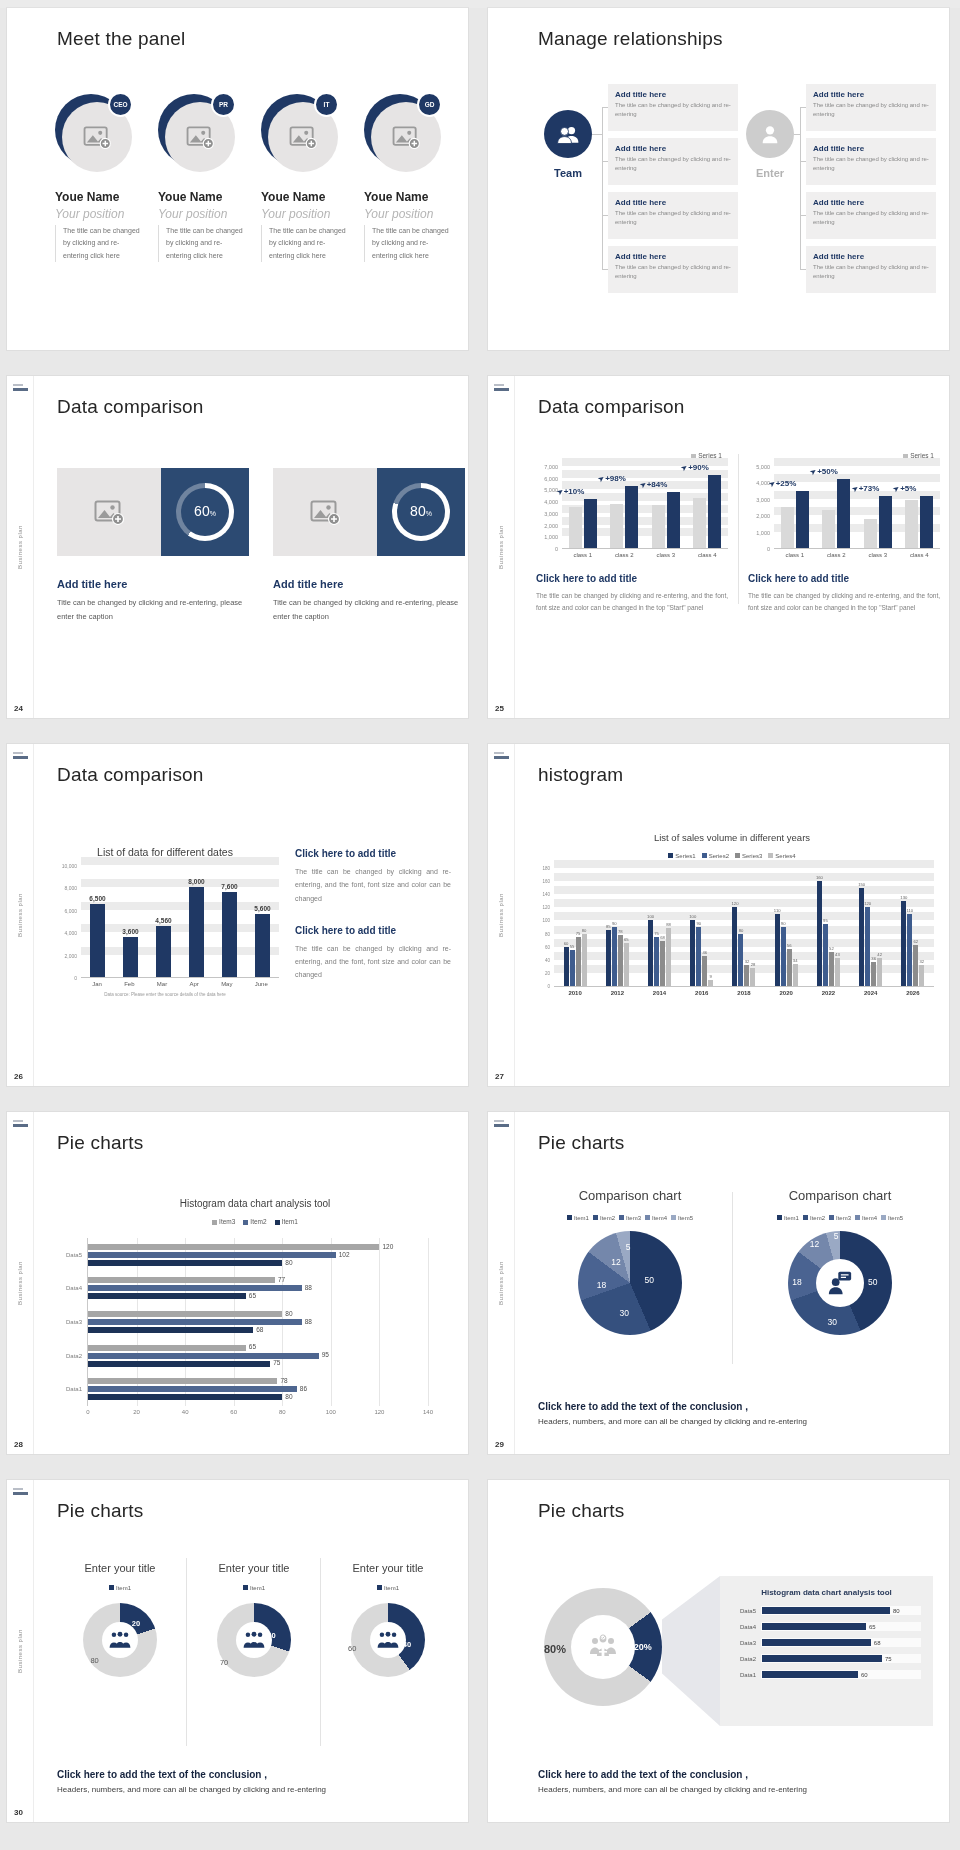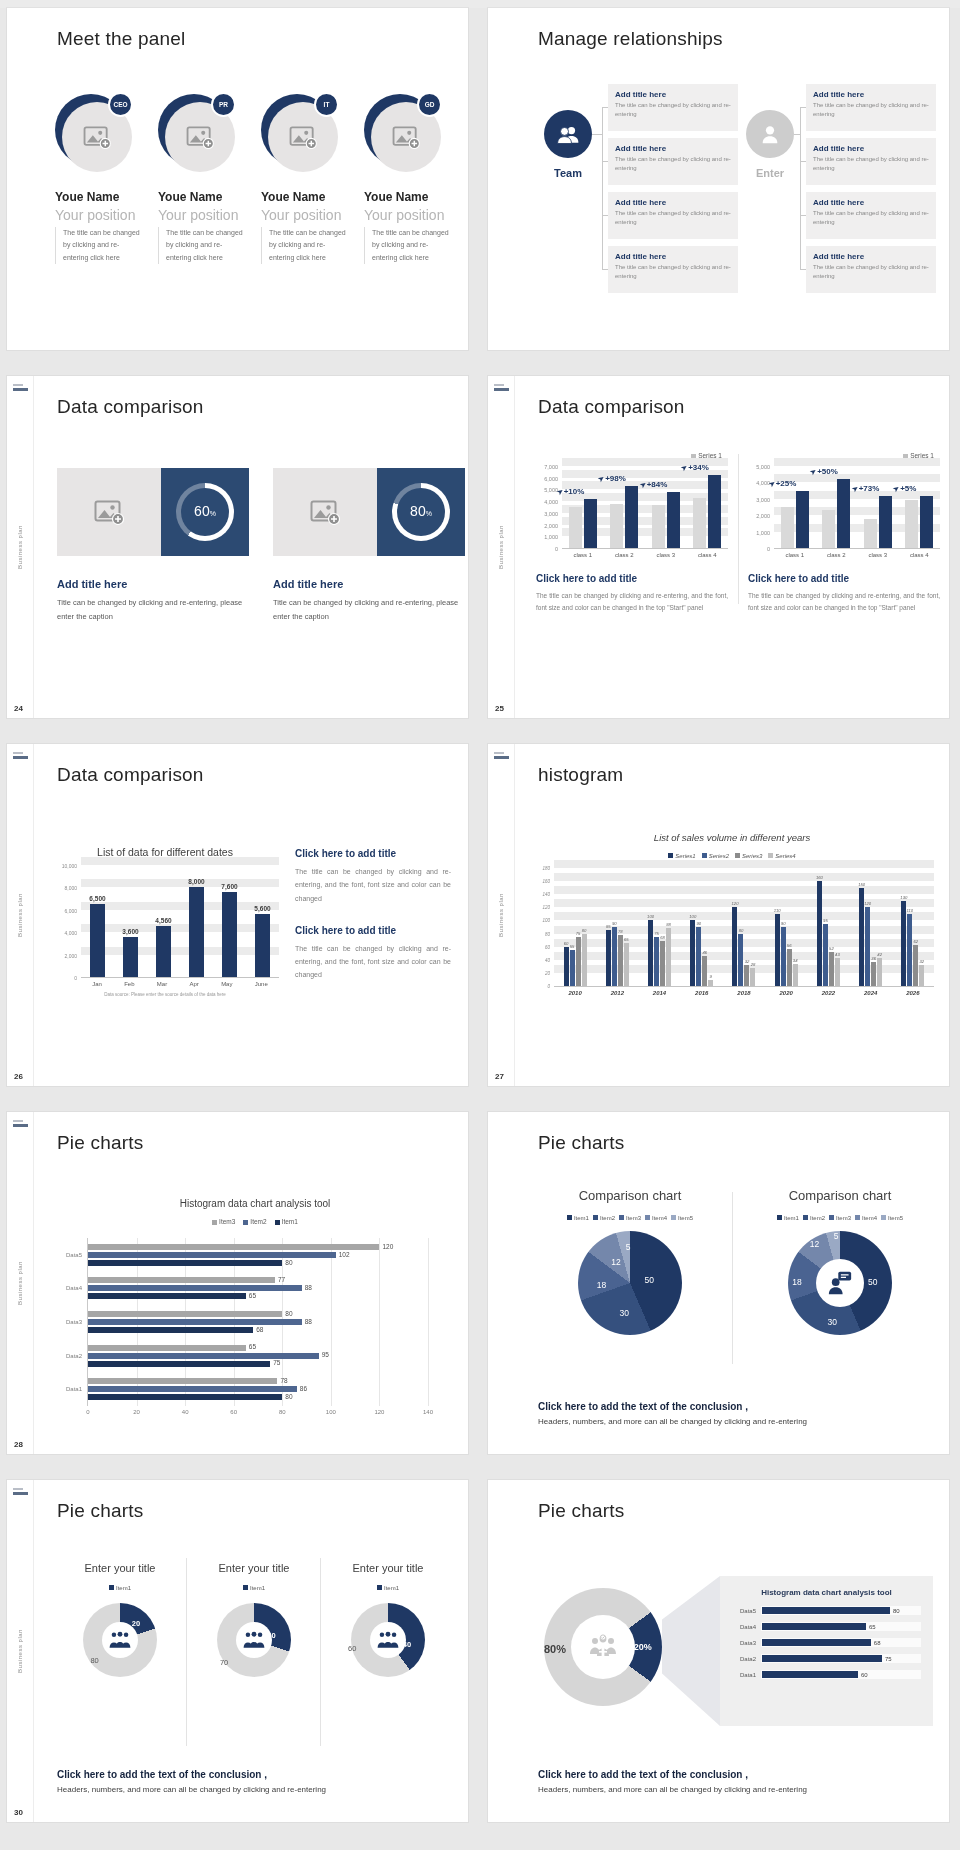--- a/index.html
+++ b/index.html
@@ -17,21 +17,21 @@
   .stitle { position:absolute; left:22px; top:20px; font-size:19px; font-weight:300; color:#262626; letter-spacing:.2px; }
   .vd { position:absolute; width:1px; background:#e3e3e3; }
 
   
   .member { position:absolute; top:86px; width:96px; }
   .avatar { position:relative; width:80px; height:80px; margin-bottom:16px; }
   .av-ring { position:absolute; left:0; top:0; width:72px; height:72px; border-radius:50%; background:#1F3864; }
   .av-photo { position:absolute; left:7px; top:8px; width:70px; height:70px; border-radius:50%; background:#E6E4E4; display:flex; align-items:center; justify-content:center; }
   .badge { position:absolute; right:2px; top:-2px; width:25px; height:25px; border-radius:50%; background:#1F3864; color:#fff; font-size:6.5px; font-weight:bold; display:flex; align-items:center; justify-content:center; border:2px solid #fff; }
   .mname { font-size:12px; font-weight:bold; color:#262626; margin-bottom:3px; }
-  .mpos { font-size:14px; color:#b5b5b5; margin-bottom:4px; }
+  .mpos { font-size:12px; color:#b5b5b5; margin-bottom:4px;font-style:italic; }
   .mdesc { font-size:7px; color:#737373; line-height:1.75; border-left:1px solid #dcdcdc; padding-left:7px; width:88px; }
 
   
   .node { position:absolute; width:60px; text-align:center; }
   .node .circ { width:48px; height:48px; border-radius:50%; margin:0 auto 9px; display:flex; align-items:center; justify-content:center; }
   .node .nlab { font-size:11px; font-weight:bold; }
   .relbox { position:absolute; width:130px; height:47px; background:#F0EFEF; padding:6px 7px 0; overflow:hidden; }
   .relbox h5 { font-size:8px; color:#1F3864; margin-bottom:2px; }
   .relbox p { font-size:6px; color:#8a8a8a; line-height:1.5; }
   .cline { position:absolute; background:#c9c9c9; }
@@ -81,21 +81,21 @@
   .c26 { position:absolute; left:16px; top:102px; width:228px; }
   .ctitle { text-align:center; font-size:10.5px; color:#404040; margin-bottom:8px; }
   .sl26 .yaxis { width:30px; font-size:5px; }
   .sl26 .vlab { font-size:6.5px; font-weight:bold; color:#3d3d3d; top:-9px; }
   .footnote { text-align:center; font-size:4.5px; color:#999; margin-top:5px; }
   .r26 { position:absolute; left:260px; top:104px; width:156px; }
   .r26 .blk { margin:0 0 20px; }
   .r26 .blk p { font-size:7px; line-height:1.9; }
 
   
-  .c27 { position:absolute; left:14px; top:88px; width:404px;font-style:italic; }
+  .c27 { position:absolute; left:14px; top:88px; width:404px; }
   .sl27 .ctitle { font-size:9.5px; margin-bottom:2px; }
   .sl27 .legendwrap { margin-bottom:8px; }
   .sl27 .lgi { font-size:6px; margin:0 3px; }
   .sl27 .yaxis { font-size:4.5px; width:24px; }
   .sl27 .vgroup { gap:1px; }
   .sl27 .vlab { font-size:4.2px; top:-6px; color:#666; }
   .sl27 .xcat { font-weight:bold; color:#404040; }
 
   
   .c28 { position:absolute; left:22px; top:86px; width:396px; }
@@ -418,21 +418,21 @@
                     <div class="glab" style="bottom: 59.2286px;">
                       <span class="arr">➤</span>
                       <span>+84%</span>
                     </div>
                   </div>
                   <div class="vgroup">
                     <div class="vbar" style="height: 50.3714px; width: 13px; background: rgb(217, 217, 217);"></div>
                     <div class="vbar" style="height: 72.6286px; width: 13px; background: rgb(31, 56, 100);"></div>
                     <div class="glab" style="bottom: 75.6286px;">
                       <span class="arr">➤</span>
-                      <span>+34%</span>
+                      <span>+90%</span>
                     </div>
                   </div>
                 </div>
               </div>
               <div class="xlabels">
                 <span class="xcat">class 1</span>
                 <span class="xcat">class 2</span>
                 <span class="xcat">class 3</span>
                 <span class="xcat">class 4</span>
               </div>
@@ -915,20 +915,28 @@
                   <span class="hval">80</span>
                 </div>
               </div>
             </div>
           </div>
       </div>
     </div>
   </div>
 
   <div class="slide">
+    <div class="sidebar">
+      <div class="logo">
+          <i class="l1"></i>
+          <i class="l2"></i>
+        </div>
+      <div class="vlabel">Business plan</div>
+      <div class="pagenum">29</div>
+    </div>
     <div class="content sl29">
       <div class="stitle">Pie charts</div>
       <div class="vd" style="left:216px;top:80px;height:172px"></div>
       <div class="p29" style="left:24px">
         <div class="ptitle">Comparison chart</div>
         <div class="legendwrap center"><span class="lgi">
               <span class="sw" style="background: rgb(31, 56, 100);"></span>
               <span>Item1</span>
             </span><span class="lgi">
               <span class="sw" style="background: rgb(53, 80, 126);"></span>

